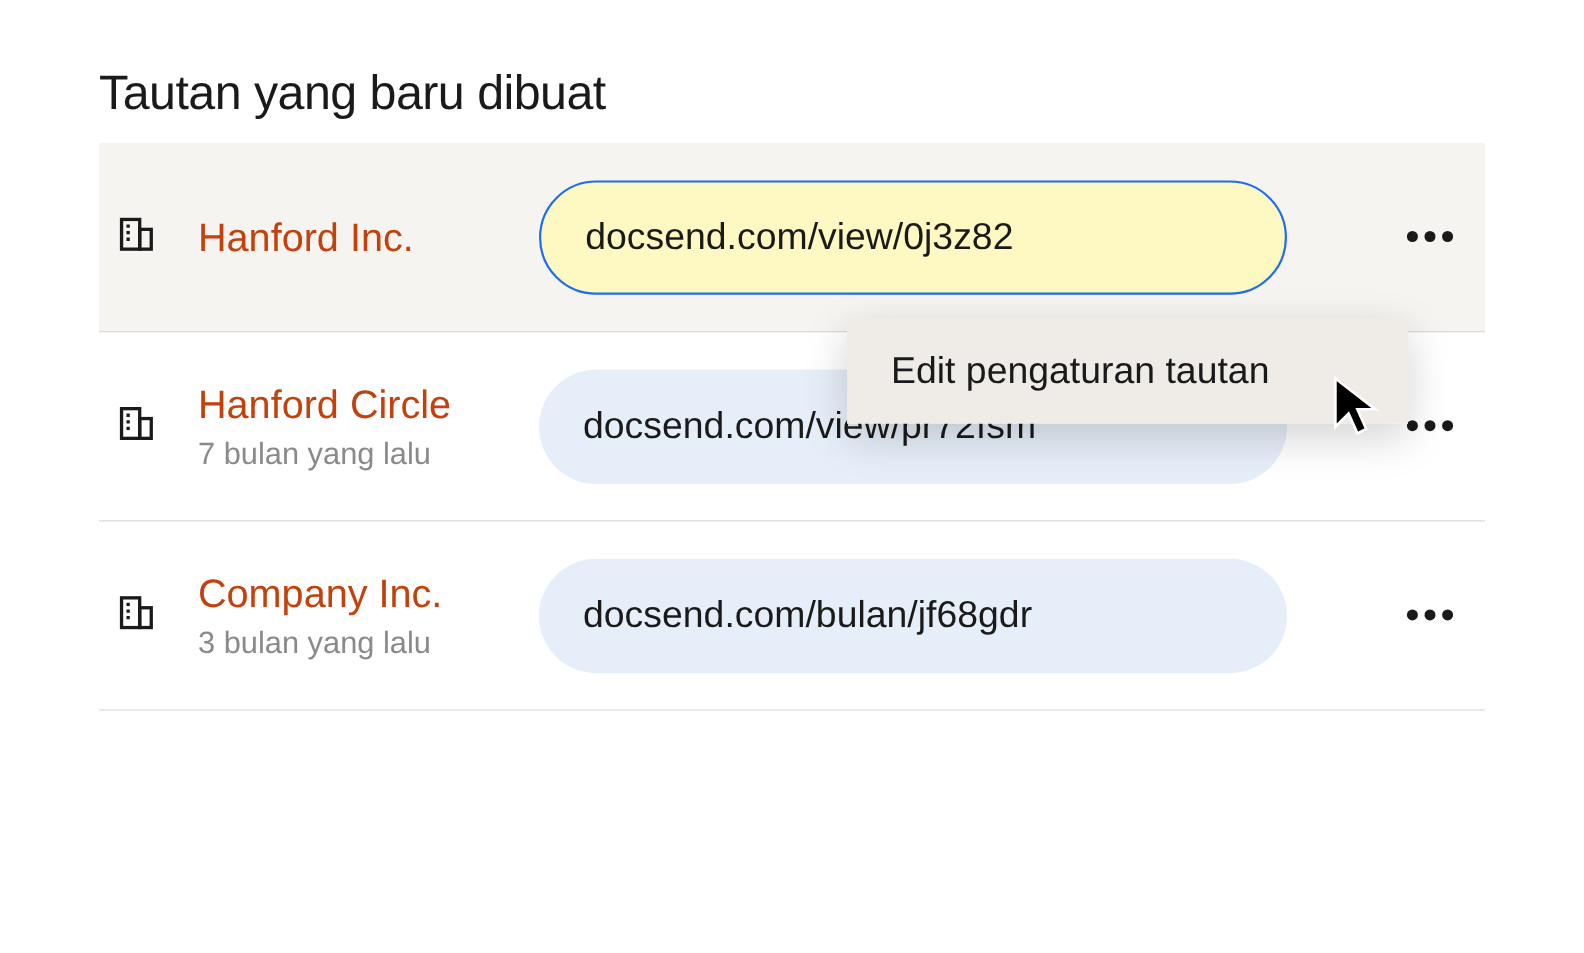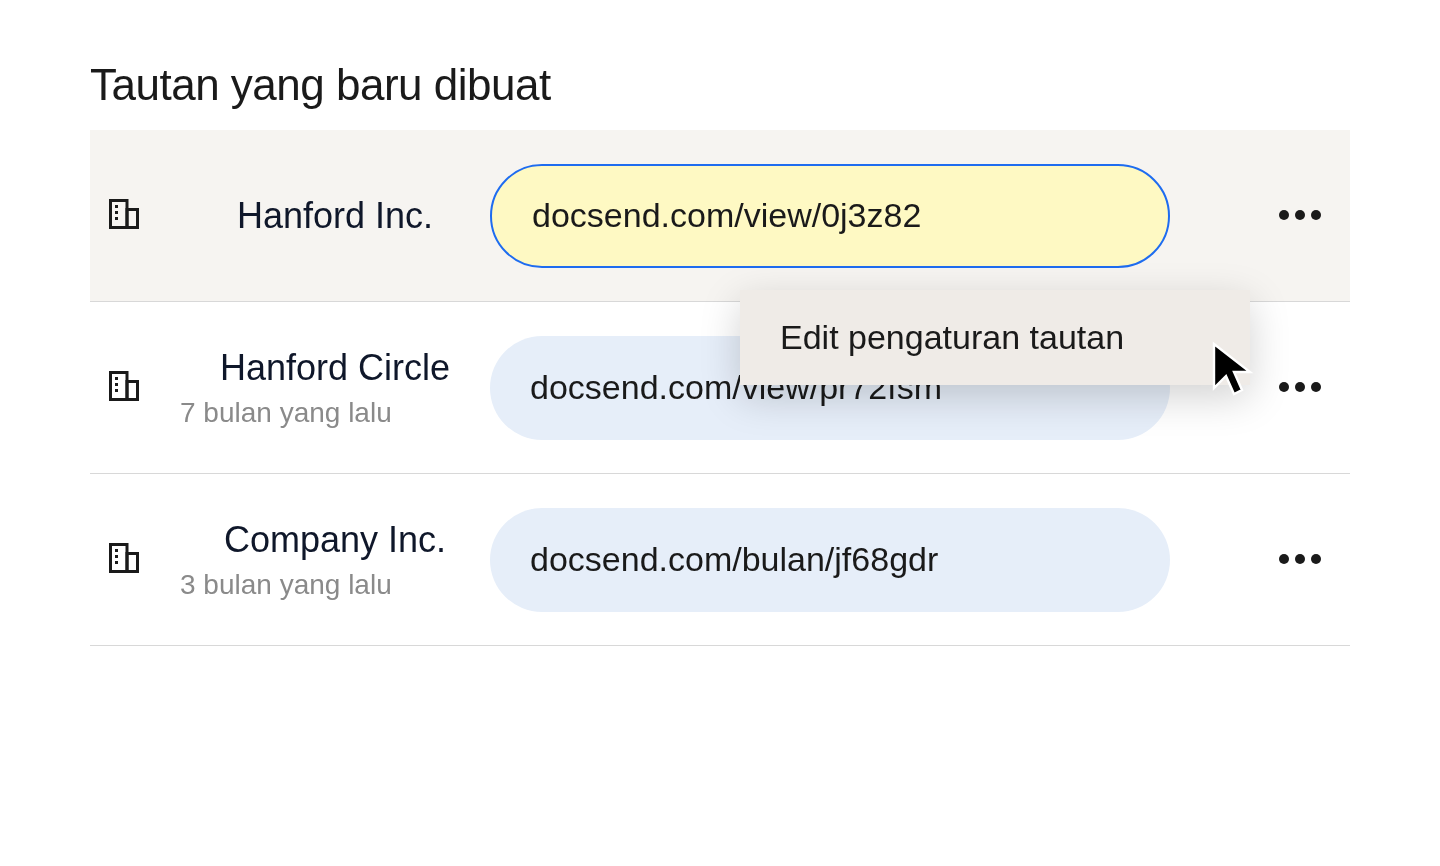--- a/index.html
+++ b/index.html
@@ -48,23 +48,22 @@
     }
     .col-info {
       width: 310px;
       display: flex;
       flex-direction: column;
       justify-content: center;
     }
     .company-name {
       font-size: 36px;
       font-weight: 400;
-      color: #0f172a;
+      color: #c2410c;
       line-height: 1.2;
-      text-align: center;
     }
     .timestamp {
       font-size: 28px;
       color: #8a8a8a;
       margin-top: 8px;
     }
     .col-link {
       flex: 1;
       display: flex;
       align-items: center;
@@ -109,21 +108,21 @@
       display: inline-block;
       width: 10px;
       height: 10px;
       border-radius: 50%;
       background: #1a1a1a;
       margin: 0 3px;
     }
     .dropdown {
       position: absolute;
       top: 290px;
-      left: 740px;
+      left: 770px;
       width: 510px;
       background: #ffffff;
       box-shadow: 0 12px 40px rgba(0,0,0,0.18);
       z-index: 10;
     }
     .dropdown-item {
       font-size: 34px;
       padding: 28px 40px;
       cursor: pointer;
       color: #1a1a1a;

